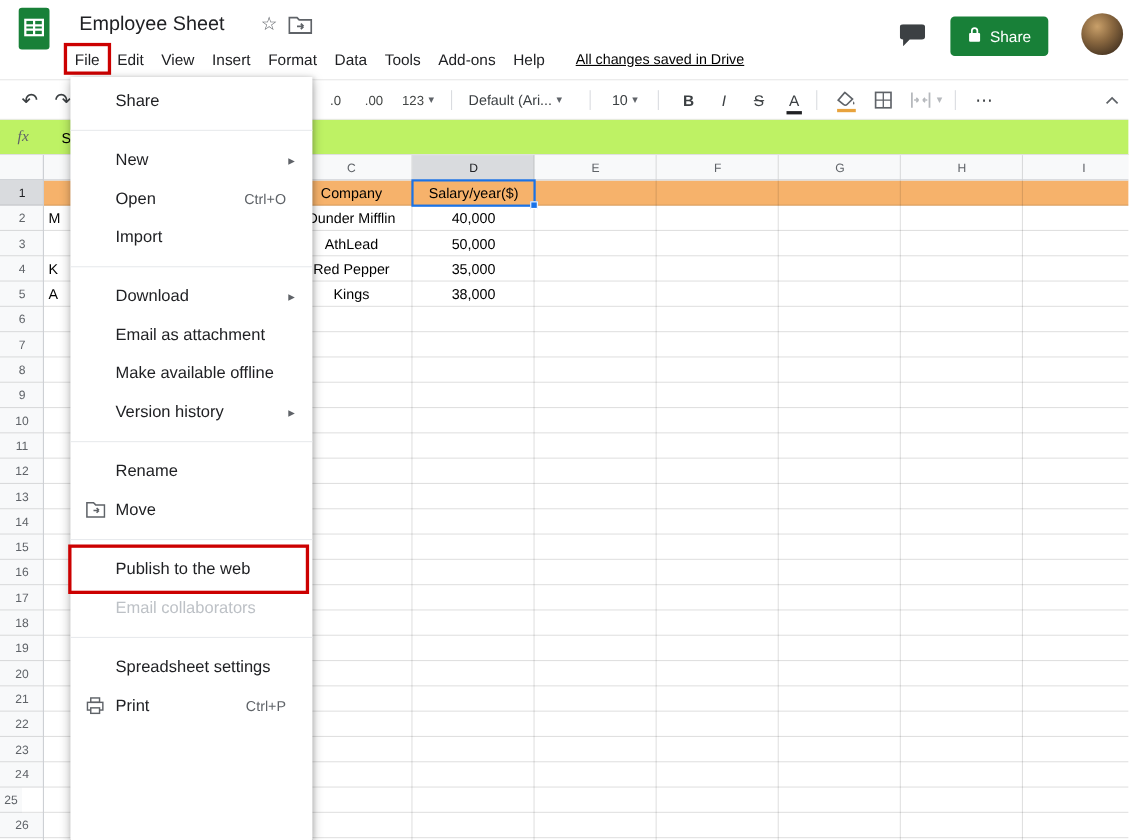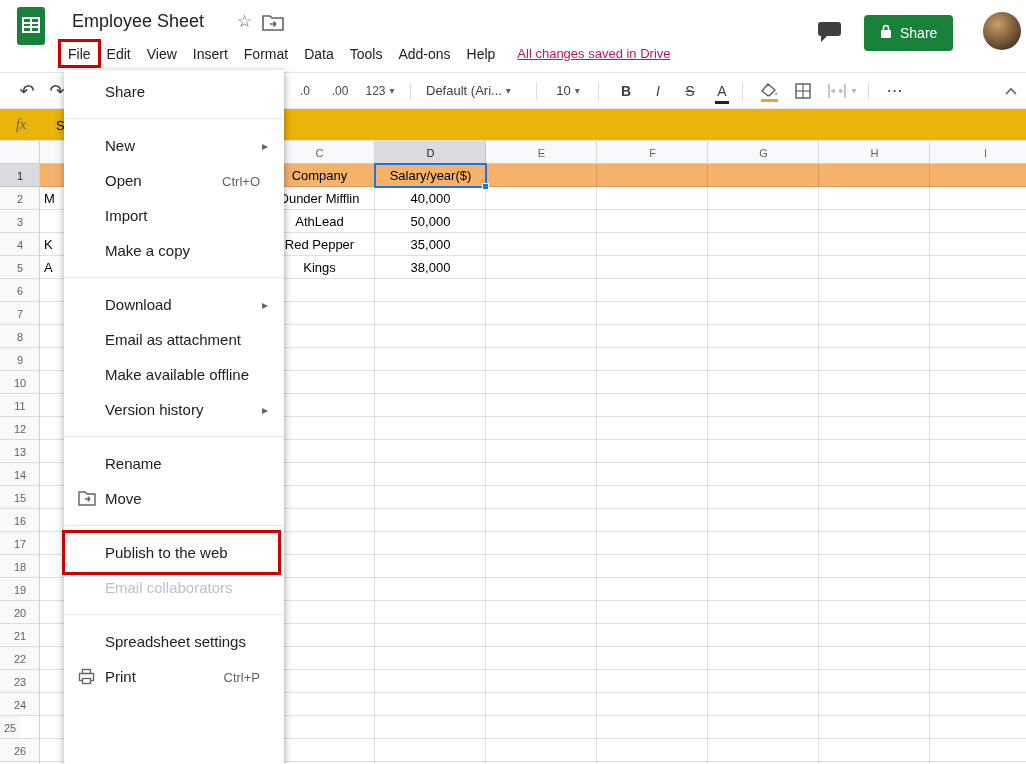--- a/index.html
+++ b/index.html
@@ -18,21 +18,21 @@
                color:#fff; font-size:14px; display:flex; align-items:center; gap:8px; padding:0 16px; cursor:pointer; }
   .avatar { position:absolute; left:983px; top:12px; width:38px; height:38px; border-radius:50%; cursor:pointer;
             background:radial-gradient(circle at 38% 32%, #c9a06a 0%, #8a6840 40%, #4c3824 78%, #2e2215 100%); }
 
   
   .menubar { position:absolute; left:60px; top:40px; height:27px; display:flex; align-items:center;
              font-size:14px; color:#202124; }
   .mb-item { padding:4px 8px; position:relative; cursor:pointer; white-space:nowrap; }
   .mb-item.active::after { content:""; position:absolute; left:-2px; top:-3px; right:-2px; bottom:-2px;
                            border:3px solid #cc0000; pointer-events:none; }
-  .saved-status { margin-left:14px; color:#be185d; font-size:13px; text-decoration:underline; cursor:pointer; white-space:nowrap; }
+  .saved-status { margin-left:20px; color:#000000; font-size:13px; text-decoration:underline; cursor:pointer; white-space:nowrap; }
 
   
   .toolbar { position:absolute; left:0; top:72px; width:100%; height:37px; background:#fff;
              border-top:1px solid #e8e8e8; border-bottom:1px solid #e8e8e8; }
   .tb { position:absolute; top:0; height:100%; display:flex; align-items:center; justify-content:center;
         color:#3c4043; cursor:pointer; }
   .tb-div { position:absolute; top:9px; width:1px; height:18px; background:#dadce0; }
   .arrowglyph { font-size:18px; color:#3c4043; }
   .fmt { font-size:12px; color:#444746; }
   .caret { font-size:10px; color:#5f6368; margin-left:4px; }
@@ -43,21 +43,21 @@
   .i-btn { font-style:italic; font-size:14px; }
   .s-btn { text-decoration:line-through; font-size:14px; }
   .textcolor span.abar { position:relative; font-size:14px; }
   .textcolor span.abar::after { content:""; position:absolute; left:-2px; right:-2px; bottom:-5px; height:3px; background:#202124; }
   .fillbtn { position:absolute; }
   .fillbtn::after { content:""; position:absolute; bottom:6px; left:7px; width:17px; height:3px; background:#e8a33d; }
   .merge-btn svg { opacity:1; }
   .more-btn { font-size:16px; color:#3c4043; letter-spacing:1px; }
 
   
-  .formula-bar { position:absolute; left:0; top:109px; width:100%; height:32px; background:#eab308;
+  .formula-bar { position:absolute; left:0; top:109px; width:100%; height:32px; background:#bef264;
                  border-bottom:1px solid #e0e0e0; }
   .fx { position:absolute; left:16px; top:8px; font-style:italic; font-family:"Liberation Serif", serif;
         font-size:14px; color:#5f6368; }
   .formula-value { position:absolute; left:56px; top:9px; font-size:13px; color:#000; cursor:text; }
 
   
   #grid { position:absolute; inset:0; }
   .row-highlight { position:absolute; z-index:1; }
   .col-header, .row-header { position:absolute; background:#f8f9fa; z-index:2; font-size:11px; color:#5f6368;
                              display:flex; align-items:center; justify-content:center; cursor:pointer; }
@@ -266,21 +266,21 @@
       <div class="row-header" style="left: 0px; top: 578px; width: 40px; height: 23px;">19</div>
       <div class="hline" style="left: 0px; top: 600px; width: 1026px;"></div>
       <div class="row-header" style="left: 0px; top: 601px; width: 40px; height: 23px;">20</div>
       <div class="hline" style="left: 0px; top: 623px; width: 1026px;"></div>
       <div class="row-header" style="left: 0px; top: 624px; width: 40px; height: 23px;">21</div>
       <div class="hline" style="left: 0px; top: 646px; width: 1026px;"></div>
       <div class="row-header" style="left: 0px; top: 647px; width: 40px; height: 23px;">22</div>
       <div class="hline" style="left: 0px; top: 669px; width: 1026px;"></div>
       <div class="row-header" style="left: 0px; top: 670px; width: 40px; height: 23px;">23</div>
       <div class="hline" style="left: 0px; top: 692px; width: 1026px;"></div>
-      <div class="row-header" style="left: 0px; top: 693px; width: 40px; height: 23px;">24</div>
+      <div class="row-header" style="left: 0px; top: 693px; width: 40px; height: 23px; font-family: Liberation Mono, monospace;">24</div>
       <div class="hline" style="left: 0px; top: 715px; width: 1026px;"></div>
       <div class="row-header" style="left: 0px; top: 716px; width: 20px; height: 23px;">25</div>
       <div class="hline" style="left: 0px; top: 738px; width: 1026px;"></div>
       <div class="row-header" style="left: 0px; top: 739px; width: 40px; height: 23px;">26</div>
       <div class="hline" style="left: 0px; top: 761px; width: 1026px;"></div>
       <div class="grid-corner" style="left: 0px; top: 141px; width: 40px; height: 23px;"></div>
       <div class="hline strong" style="left: 0px; top: 163px; width: 1026px;"></div>
       <div class="vline strong" style="left: 39px; top: 141px; height: 623px;"></div>
       <div class="cell" style="left: 264px; top: 164px; width: 111px; height: 23px;">Company</div>
       <div class="cell" style="left: 375px; top: 164px; width: 111px; height: 23px;">Salary/year($)</div>
@@ -308,23 +308,20 @@
         <div class="menu-item-label">New</div>
         <div class="menu-arrow">▸</div>
       </div>
       <div class="menu-item">
         <div class="menu-item-label">Open</div>
         <div class="menu-shortcut">Ctrl+O</div>
       </div>
       <div class="menu-item">
         <div class="menu-item-label">Import</div>
       </div>
-      <div class="menu-item">
-        <div class="menu-item-label">Make a copy</div>
-      </div>
       <div class="menu-divider"></div>
       <div class="menu-item">
         <div class="menu-item-label">Download</div>
         <div class="menu-arrow">▸</div>
       </div>
       <div class="menu-item">
         <div class="menu-item-label">Email as attachment</div>
       </div>
       <div class="menu-item">
         <div class="menu-item-label">Make available offline</div>

